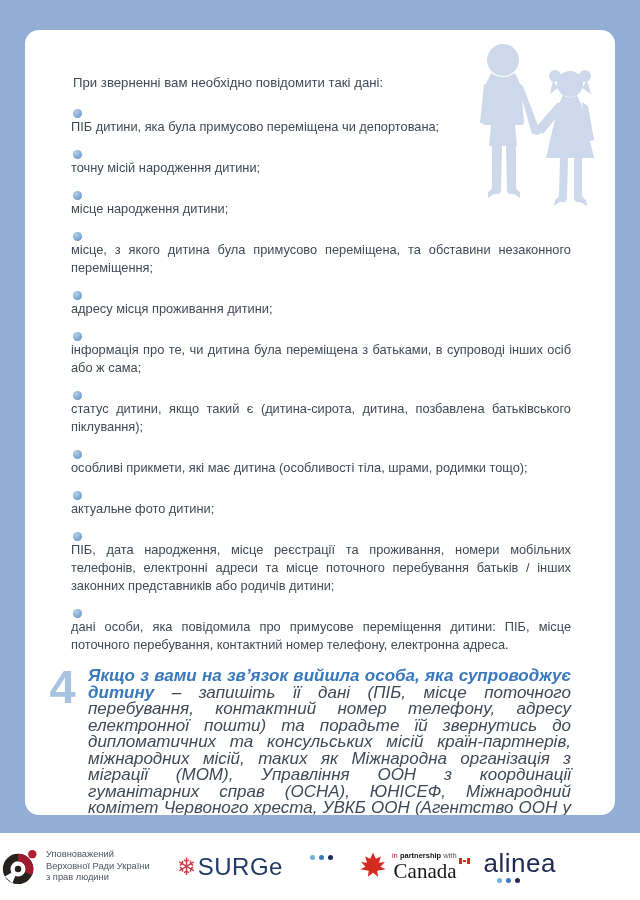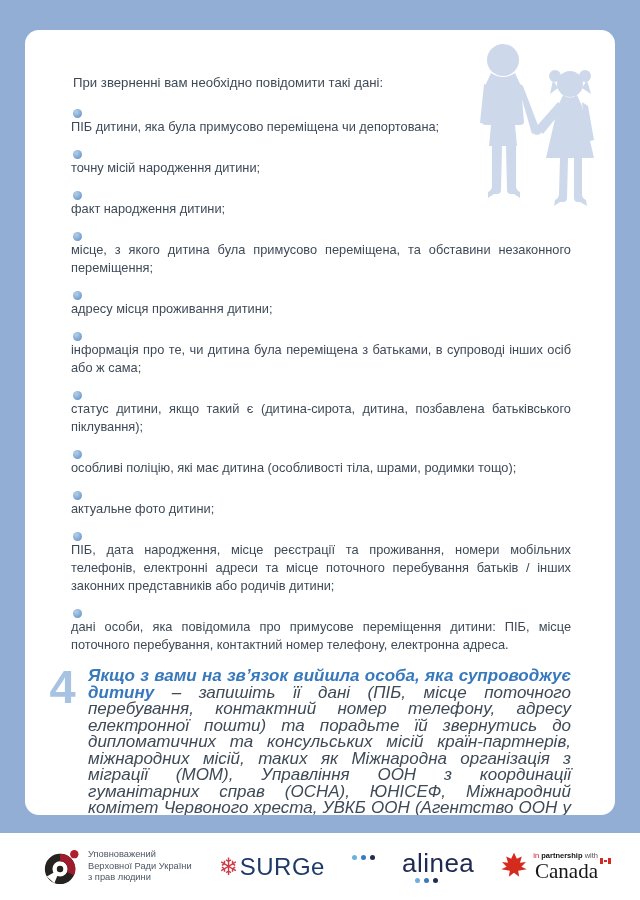--- a/index.html
+++ b/index.html
@@ -39,21 +39,21 @@
   .step-par{
     flex:1;font-size:17px;line-height:16.5px;color:#3f4a57;text-align:justify;margin-top:2px;font-style:italic;
   }
   .step-lead{font-weight:bold;color:#3878bc;}
   .motto{
     margin:24px auto 0 auto;max-width:452px;text-align:center;
     font-size:15.5px;line-height:25px;font-weight:bold;color:#93b2d8;
   }
   .footer{
     position:absolute;left:0;bottom:0;width:640px;height:67px;background:#ffffff;
-    display:flex;align-items:center;justify-content:center;gap:27px;
+    display:flex;align-items:center;gap:27px;
   }
   .logo{display:flex;align-items:center;}
   
   .omb-text{margin-left:8px;font-size:9.3px;line-height:11.5px;color:#4b5563;}
   
   .surge-flake{font-size:24px;color:#cf3a47;line-height:24px;margin-right:1px;font-family:"DejaVu Sans",sans-serif;}
   .surge-word{font-size:24px;color:#1f3a68;letter-spacing:0.5px;}
   .dots{display:flex;gap:4px;margin-top:2px;}
   .dot{width:5px;height:5px;border-radius:50%;}
   .dot-a{background:#6db0dc;}.dot-b{background:#3a7ab8;}.dot-c{background:#1e2c56;}
@@ -118,41 +118,41 @@
       <li>
           <span class="bullet"></span>
           <span class="item-text">ПІБ дитини, яка була примусово переміщена чи депортована;</span>
         </li>
       <li>
           <span class="bullet"></span>
           <span class="item-text">точну місій народження дитини;</span>
         </li>
       <li>
           <span class="bullet"></span>
-          <span class="item-text">факт народження дитини;</span>
+          <span class="item-text">місце народження дитини;</span>
         </li>
       <li>
           <span class="bullet"></span>
           <span class="item-text">місце, з якого дитина була примусово переміщена, та обставини незаконного переміщення;</span>
         </li>
       <li>
           <span class="bullet"></span>
           <span class="item-text">адресу місця проживання дитини;</span>
         </li>
       <li>
           <span class="bullet"></span>
           <span class="item-text">інформація про те, чи дитина була переміщена з батьками, в супроводі інших осіб або ж сама;</span>
         </li>
       <li>
           <span class="bullet"></span>
           <span class="item-text">статус дитини, якщо такий є (дитина-сирота, дитина, позбавлена батьківського піклування);</span>
         </li>
       <li>
           <span class="bullet"></span>
-          <span class="item-text">особливі поліцію, які має дитина (особливості тіла, шрами, родимки тощо);</span>
+          <span class="item-text">особливі прикмети, які має дитина (особливості тіла, шрами, родимки тощо);</span>
         </li>
       <li>
           <span class="bullet"></span>
           <span class="item-text">актуальне фото дитини;</span>
         </li>
       <li>
           <span class="bullet"></span>
           <span class="item-text">ПІБ, дата народження, місце реєстрації та проживання, номери мобільних телефонів, електронні адреси та місце поточного перебування батьків / інших законних представників або родичів дитини;</span>
         </li>
       <li>
@@ -184,31 +184,20 @@
       <div>Уповноважений</div>
       <div>Верховної Ради України</div>
       <div>з прав людини</div>
     </div>
   </div>
 
   <div class="logo">
     <span class="surge-flake">❄</span>
     <div class="surge-col">
       <span class="surge-word">SURGe</span>
-      <div class="dots">
-        <span class="dot dot-a"></span>
-        <span class="dot dot-b"></span>
-        <span class="dot dot-c"></span>
-      </div>
-    </div>
-  </div>
-
-  <div class="logo">
-    <div class="alinea-col">
-      <span class="alinea-word">alinea</span>
       <div class="dots">
         <span class="dot dot-a"></span>
         <span class="dot dot-b"></span>
         <span class="dot dot-c"></span>
       </div>
     </div>
   </div>
 
   <div class="logo">
     <svg width="26" height="30" viewBox="0 0 20 22" xmlns="http://www.w3.org/2000/svg">
@@ -220,13 +209,24 @@
         <b>partnership</b>
         <span class="with">with</span>
       </div>
       <span class="canada-wordwrap">
         <span class="canada-word">Canada</span>
         <span class="mini-flag"></span>
       </span>
     </div>
   </div>
 
+  <div class="logo">
+    <div class="alinea-col">
+      <span class="alinea-word">alinea</span>
+      <div class="dots">
+        <span class="dot dot-a"></span>
+        <span class="dot dot-b"></span>
+        <span class="dot dot-c"></span>
+      </div>
+    </div>
+  </div>
+
 </div>
 
 </body></html>

